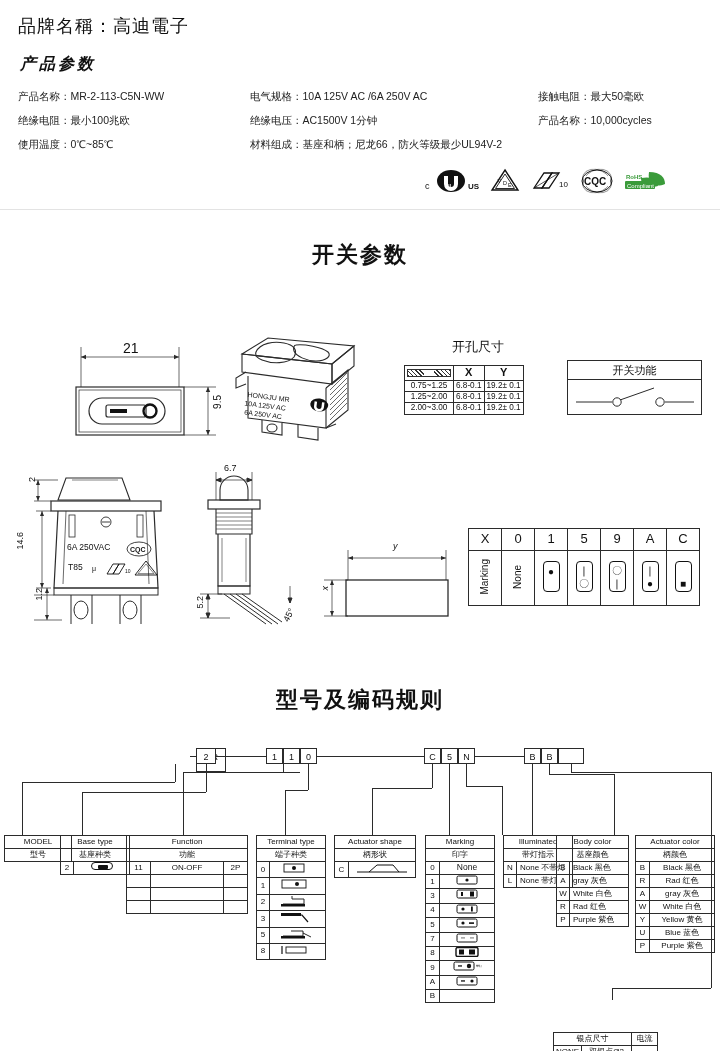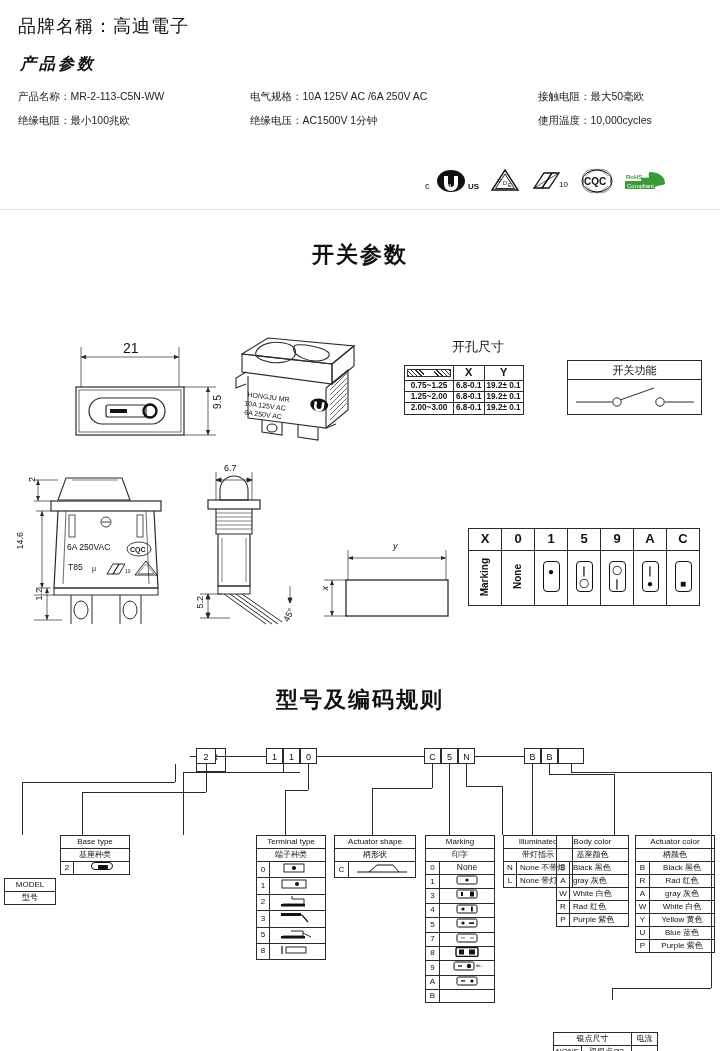--- a/index.html
+++ b/index.html
@@ -55,21 +55,21 @@
   
   .draw { position:absolute; }
   .lbl { position:absolute; font-size:9px; color:#111; white-space:nowrap; }
   .lbl-v { position:absolute; font-size:9px; color:#111; white-space:nowrap;
            writing-mode:vertical-rl; transform:rotate(180deg); }
 
   
   table.grid { border-collapse:collapse; font-size:8.5px; color:#111; }
   table.grid td, table.grid th {
     border:1px solid #2b2b2b; padding:0 2px;
-    text-align:center; font-weight:bold; line-height:1.25;
+    text-align:center; font-weight:normal; line-height:1.25;
   }
 
   
   #holetbl { position:absolute; left:404px; top:365px; }
   #holetbl td { height:11px; font-size:8.2px; white-space:nowrap; }
   #holetbl .hdrow td { font-weight:bold; font-size:11px; height:14px; }
   .hatch {
     display:inline-block; width:44px; height:8px;
     background:
       linear-gradient(#fff,#fff) center/10px 8px no-repeat,
@@ -121,21 +121,25 @@
 
     <div class="spec-grid">
       <div class="spec-row">
         <span class="spec-cell c1">产品名称：MR-2-113-C5N-WW</span>
         <span class="spec-cell c2">电气规格：10A  125V  AC /6A 250V  AC</span>
         <span class="spec-cell c3">接触电阻：最大50毫欧</span>
       </div>
       <div class="spec-row">
         <span class="spec-cell c1">绝缘电阻：最小100兆欧</span>
         <span class="spec-cell c2">绝缘电压：AC1500V 1分钟</span>
-        <span class="spec-cell c3">使用温度：10,000cycles</span>
+        <span class="spec-cell c3">产品名称：10,000cycles</span>
+      </div>
+      <div class="spec-row">
+        <span class="spec-cell c1">使用温度：0℃~85℃</span>
+        <span class="spec-cell c2">材料组成：基座和柄；尼龙66，防火等级最少UL94V-2</span>
       </div>
     </div>
 
     <div class="certs">
 
       <span class="cert">
         <svg width="54" height="26" viewBox="0 0 54 26">
           <text x="0" y="21" font-family="Liberation Sans, sans-serif" font-size="9" fill="#111">c</text>
           <ellipse cx="26" cy="13" rx="14" ry="11" fill="#111"></ellipse>
           <path d="M19 8 L19 16 a7 7 0 0 0 14 0 L33 8 L29 8 L29 16 a3 3 0 0 1 -6 0 L23 8 Z" fill="#fff"></path>
@@ -540,21 +544,21 @@
   <div class="vline" style="left:549px; top:764px; height:10px;"></div>
   <div class="hline" style="left:549px; top:774px; width:65px;"></div>
   <div class="vline" style="left:614px; top:774px; height:61px;"></div>
 
   <div class="vline" style="left:571px; top:764px; height:8px;"></div>
   <div class="hline" style="left:571px; top:772px; width:140px;"></div>
   <div class="vline" style="left:711px; top:772px; height:216px;"></div>
   <div class="hline" style="left:612px; top:988px; width:99px;"></div>
   <div class="vline" style="left:612px; top:988px; height:12px;"></div>
 
-  <table class="legend" style="left:4px; top:878px; width:52px;">
+  <table class="legend" style="left:4px; top:835px; width:68px;">
     <tbody>
         <tr>
           <td class="ttl">MODEL</td>
         </tr>
     <tr>
           <td class="ttl">型号</td>
         </tr>
   </tbody>
     </table>
 
@@ -570,20 +574,50 @@
       <td style="width:13px;">2</td>
       <td>
         <span class="minirock" style="width:22px;height:8px;border-radius:4px;">
           <span style="position:absolute;left:6px;top:2px;width:10px;height:4px;background:#111;border-radius:1px;"></span>
         </span>
       </td>
     </tr>
   </tbody>
     </table>
 
+  <table class="legend" style="left:126px; top:835px; width:122px;">
+    <tbody>
+        <tr>
+          <td class="ttl" colspan="3">Function</td>
+        </tr>
+    <tr>
+          <td class="ttl" colspan="3">功能</td>
+        </tr>
+    <tr>
+      <td style="width:24px;">11</td>
+      <td>ON-OFF</td>
+      <td style="width:24px;">2P</td>
+    </tr>
+    <tr>
+          <td></td>
+          <td></td>
+          <td></td>
+        </tr>
+    <tr>
+          <td></td>
+          <td></td>
+          <td></td>
+        </tr>
+    <tr>
+          <td></td>
+          <td></td>
+          <td></td>
+        </tr>
+  </tbody>
+    </table>
 
   <table class="legend" style="left:256px; top:835px; width:70px;">
     <tbody>
         <tr>
           <td class="ttl" colspan="2">Terminal type</td>
         </tr>
     <tr>
           <td class="ttl" colspan="2">端子种类</td>
         </tr>
     <tr>

